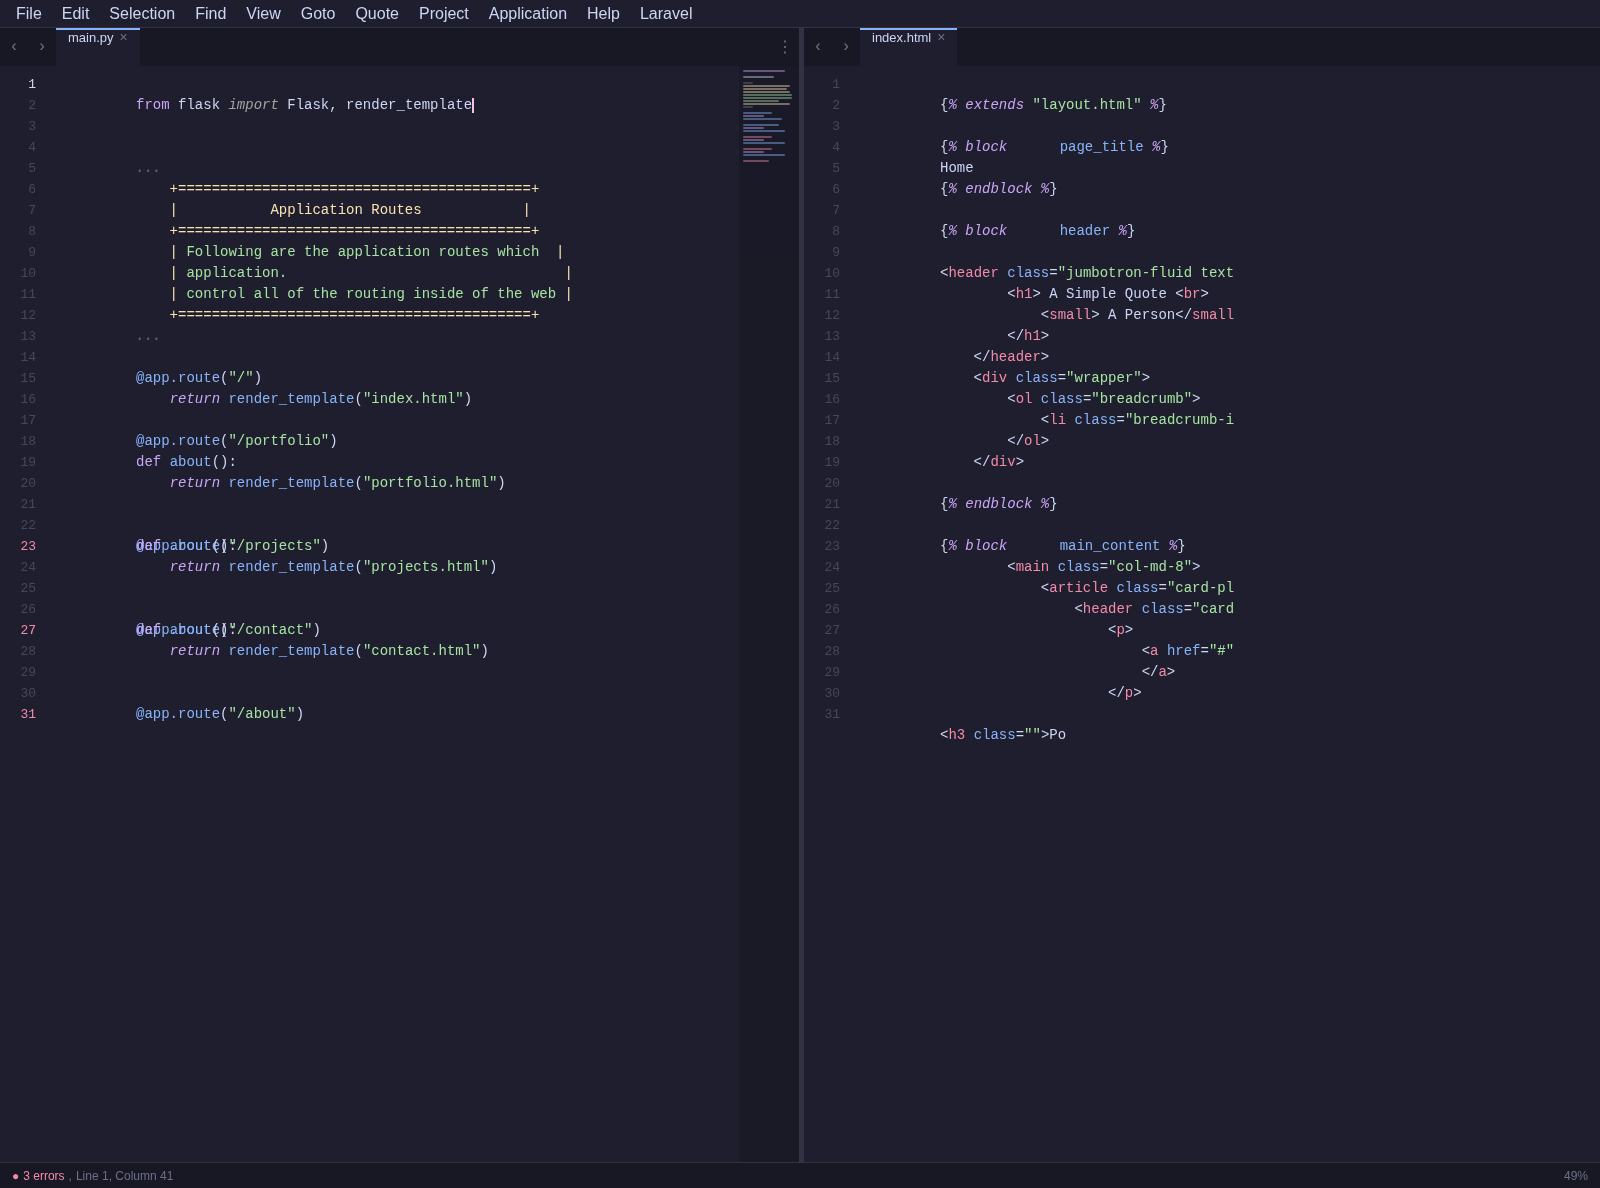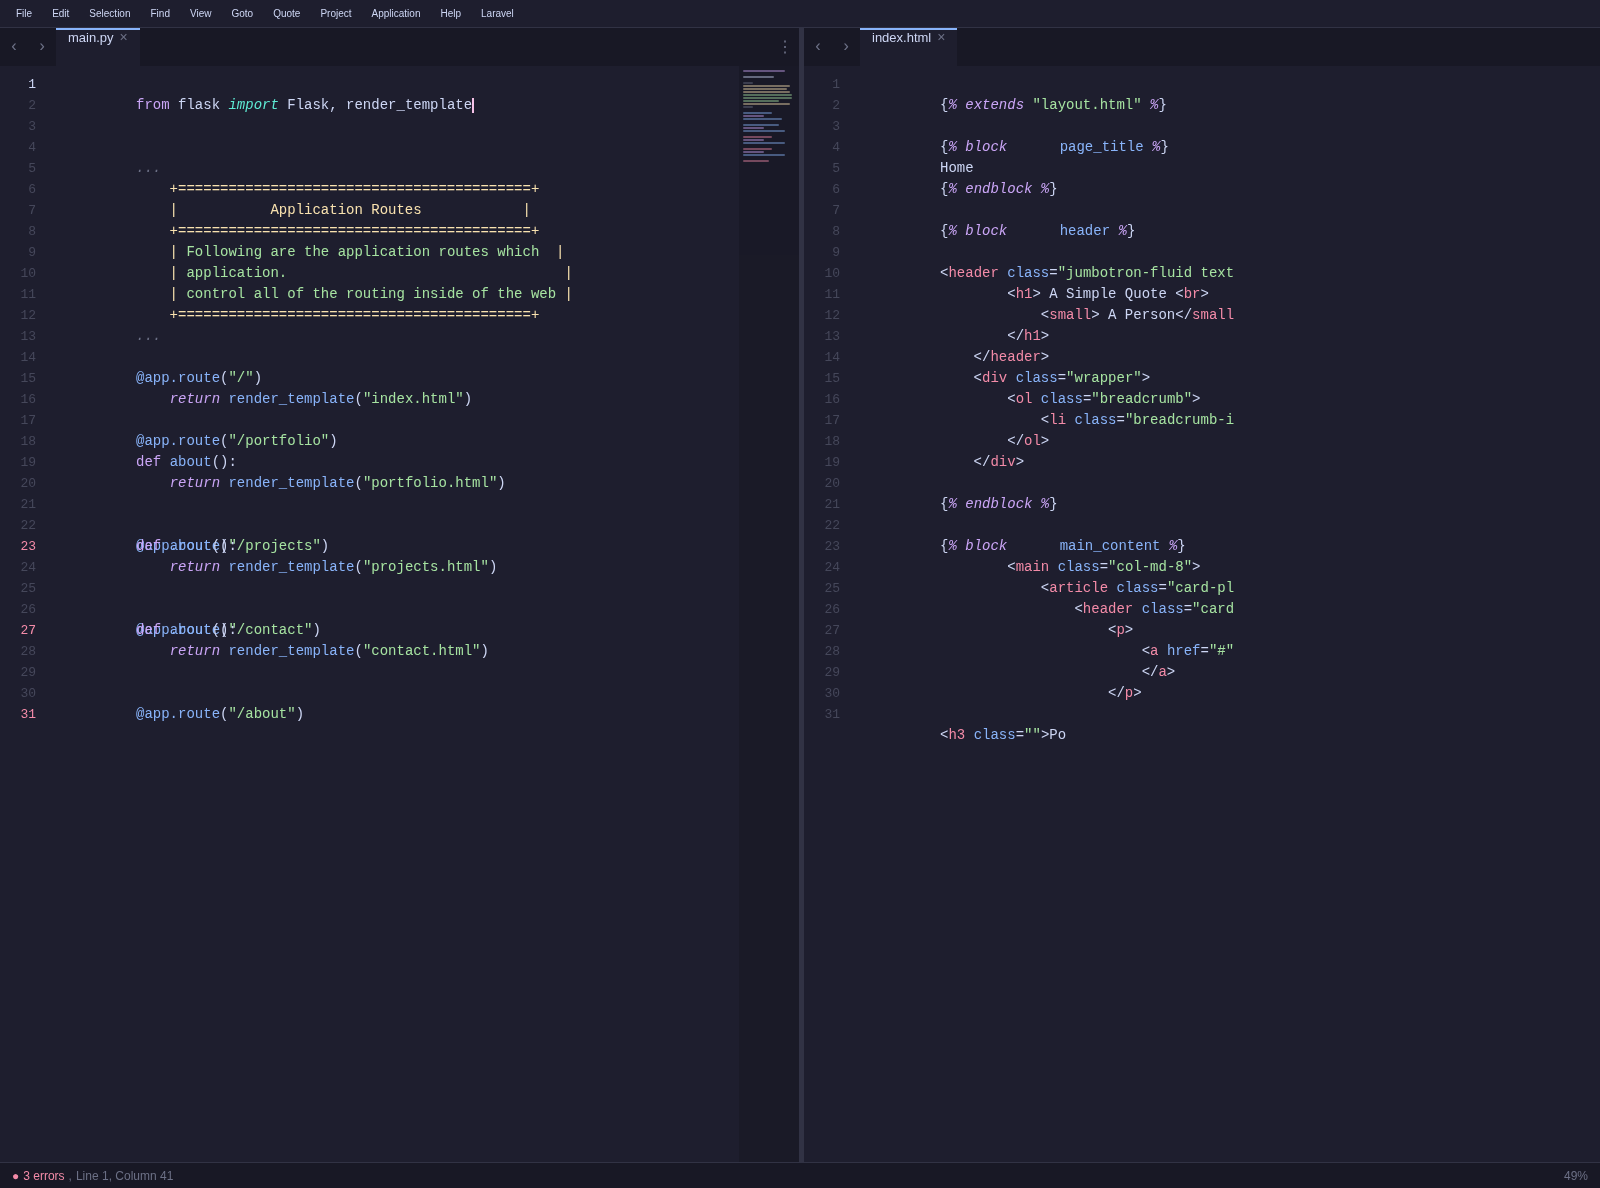--- a/index.html
+++ b/index.html
@@ -20,21 +20,21 @@
       border-bottom: 1px solid #313244;
       height: 28px;
       display: flex;
       align-items: center;
       padding: 0 8px;
       gap: 4px;
       flex-shrink: 0;
     }
     .menu-item {
       color: #cdd6f4;
-      font-size: 10px;
+      font-size: 16px;
       padding: 2px 8px;
       cursor: pointer;
       border-radius: 3px;
       font-family: -apple-system, BlinkMacSystemFont, 'Segoe UI', sans-serif;
     }
 
     .tab-bar {
       display: flex;
       align-items: center;
       background: #181825;
@@ -160,21 +160,21 @@
       left: -14px;
       top: 6px;
       width: 8px;
       height: 8px;
       background: #f38ba8;
       border-radius: 50%;
     }
 
     
     .kw { color: #cba6f7; } 
-    .kw-import { color: #5eead4; font-style: italic; } 
+    .kw-import { color: #a3a3a3; font-style: italic; } 
     .fn { color: #89b4fa; } 
     .cls { color: #f9e2af; } 
     .str { color: #a6e3a1; } 
     .var { color: #cdd6f4; } 
     .cm { color: #6c7086; font-style: italic; } 
     .dec { color: #89b4fa; } 
     .param { color: #fab387; } 
     .box-text { color: #f9e2af; } 
     .box-inner { color: #a6e3a1; } 
     .attr-name { color: #89b4fa; } 

